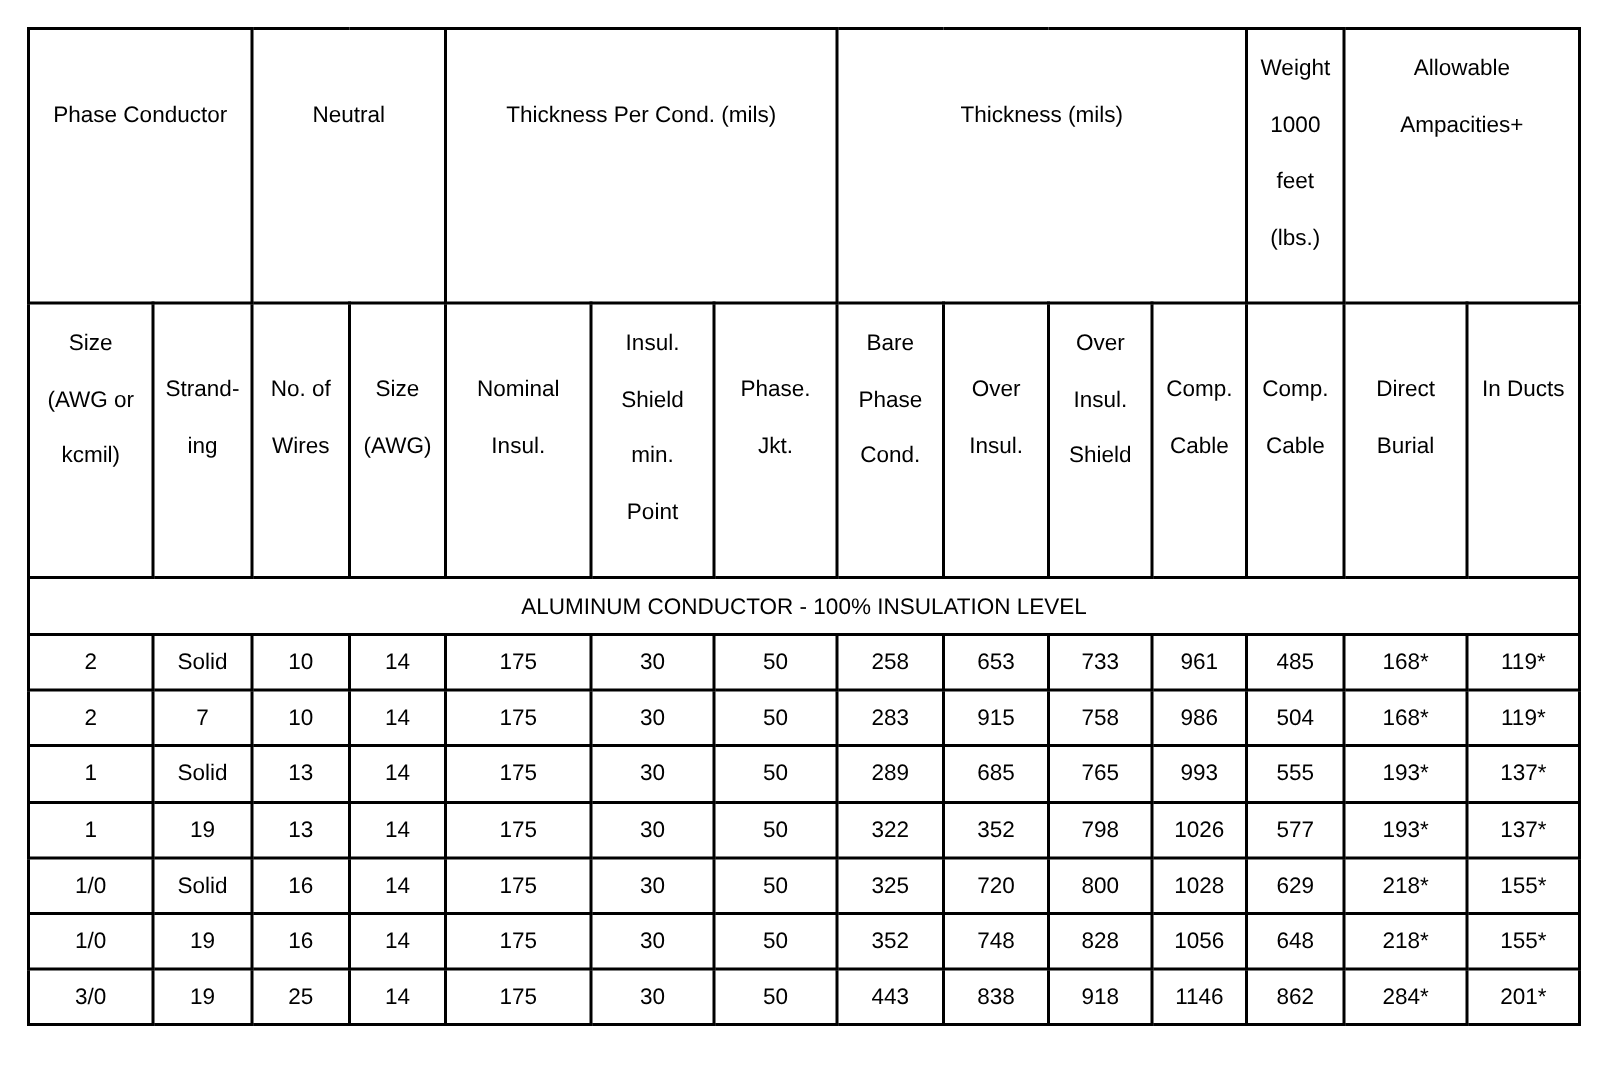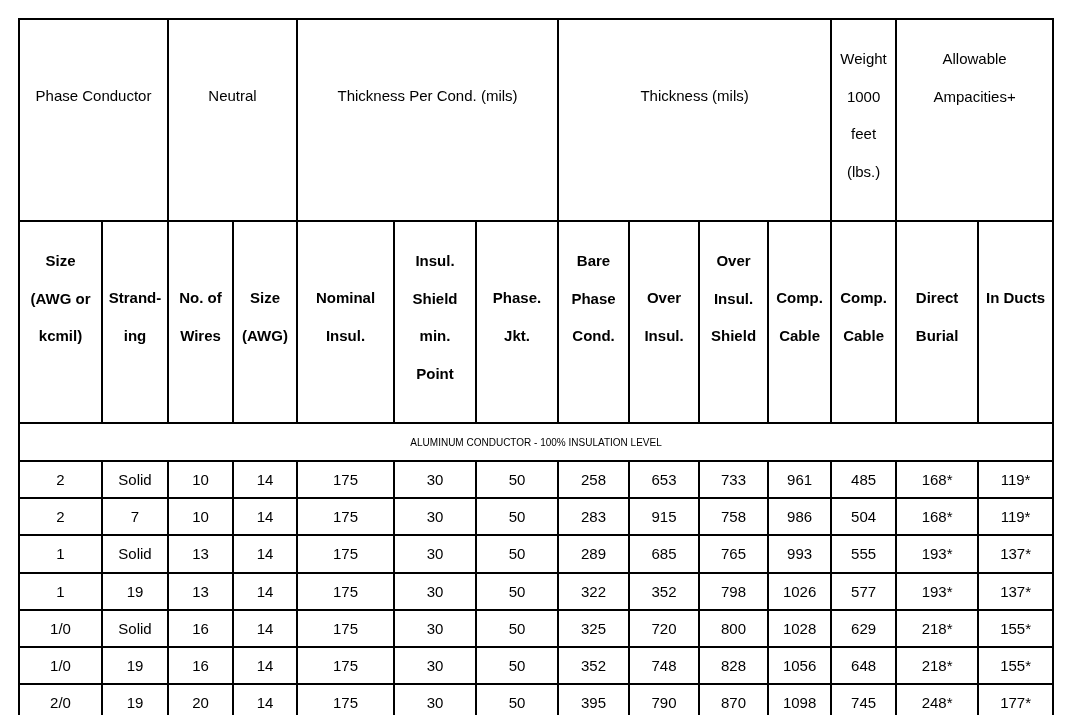--- a/index.html
+++ b/index.html
@@ -31,32 +31,32 @@
     font-weight: normal;
     font-size: 15px;
     text-align: center;
     padding: 0;
     overflow: hidden;
   }
   
   table.spec-table th {
     vertical-align: top;
     line-height: 37.5px;
-    padding-top: 20px;
+    padding-top: 7px;
     white-space: pre-line;
   }
   
   table.spec-table th.pad1 {
-    padding-top: 57px;
+    padding-top: 38px;
   }
   tr.group-row th  { height: 143px; }   
-  tr.sub-row th    { height: 143px; font-weight: bold; }
+  tr.sub-row th    { height: 143px; }
   tr.section-row td {
     height: 36px;
-    font-size: 10px;
+    font-size: 15px;
     vertical-align: middle;
   }
   tr.data-row td {
     height: 35.2px;
     vertical-align: middle;
   }
 </style>
 </head>
 <body>
 
@@ -221,36 +221,20 @@
           <td>50</td>
           <td>352</td>
           <td>748</td>
           <td>828</td>
           <td>1056</td>
           <td>648</td>
           <td>218*</td>
           <td>155*</td>
         </tr>
         <tr class="data-row">
-          <td>2/0</td>
-          <td>19</td>
-          <td>20</td>
-          <td>14</td>
-          <td>175</td>
-          <td>30</td>
-          <td>50</td>
-          <td>395</td>
-          <td>790</td>
-          <td>870</td>
-          <td>1098</td>
-          <td>745</td>
-          <td>248*</td>
-          <td>177*</td>
-        </tr>
-        <tr class="data-row">
           <td>3/0</td>
           <td>19</td>
           <td>25</td>
           <td>14</td>
           <td>175</td>
           <td>30</td>
           <td>50</td>
           <td>443</td>
           <td>838</td>
           <td>918</td>

